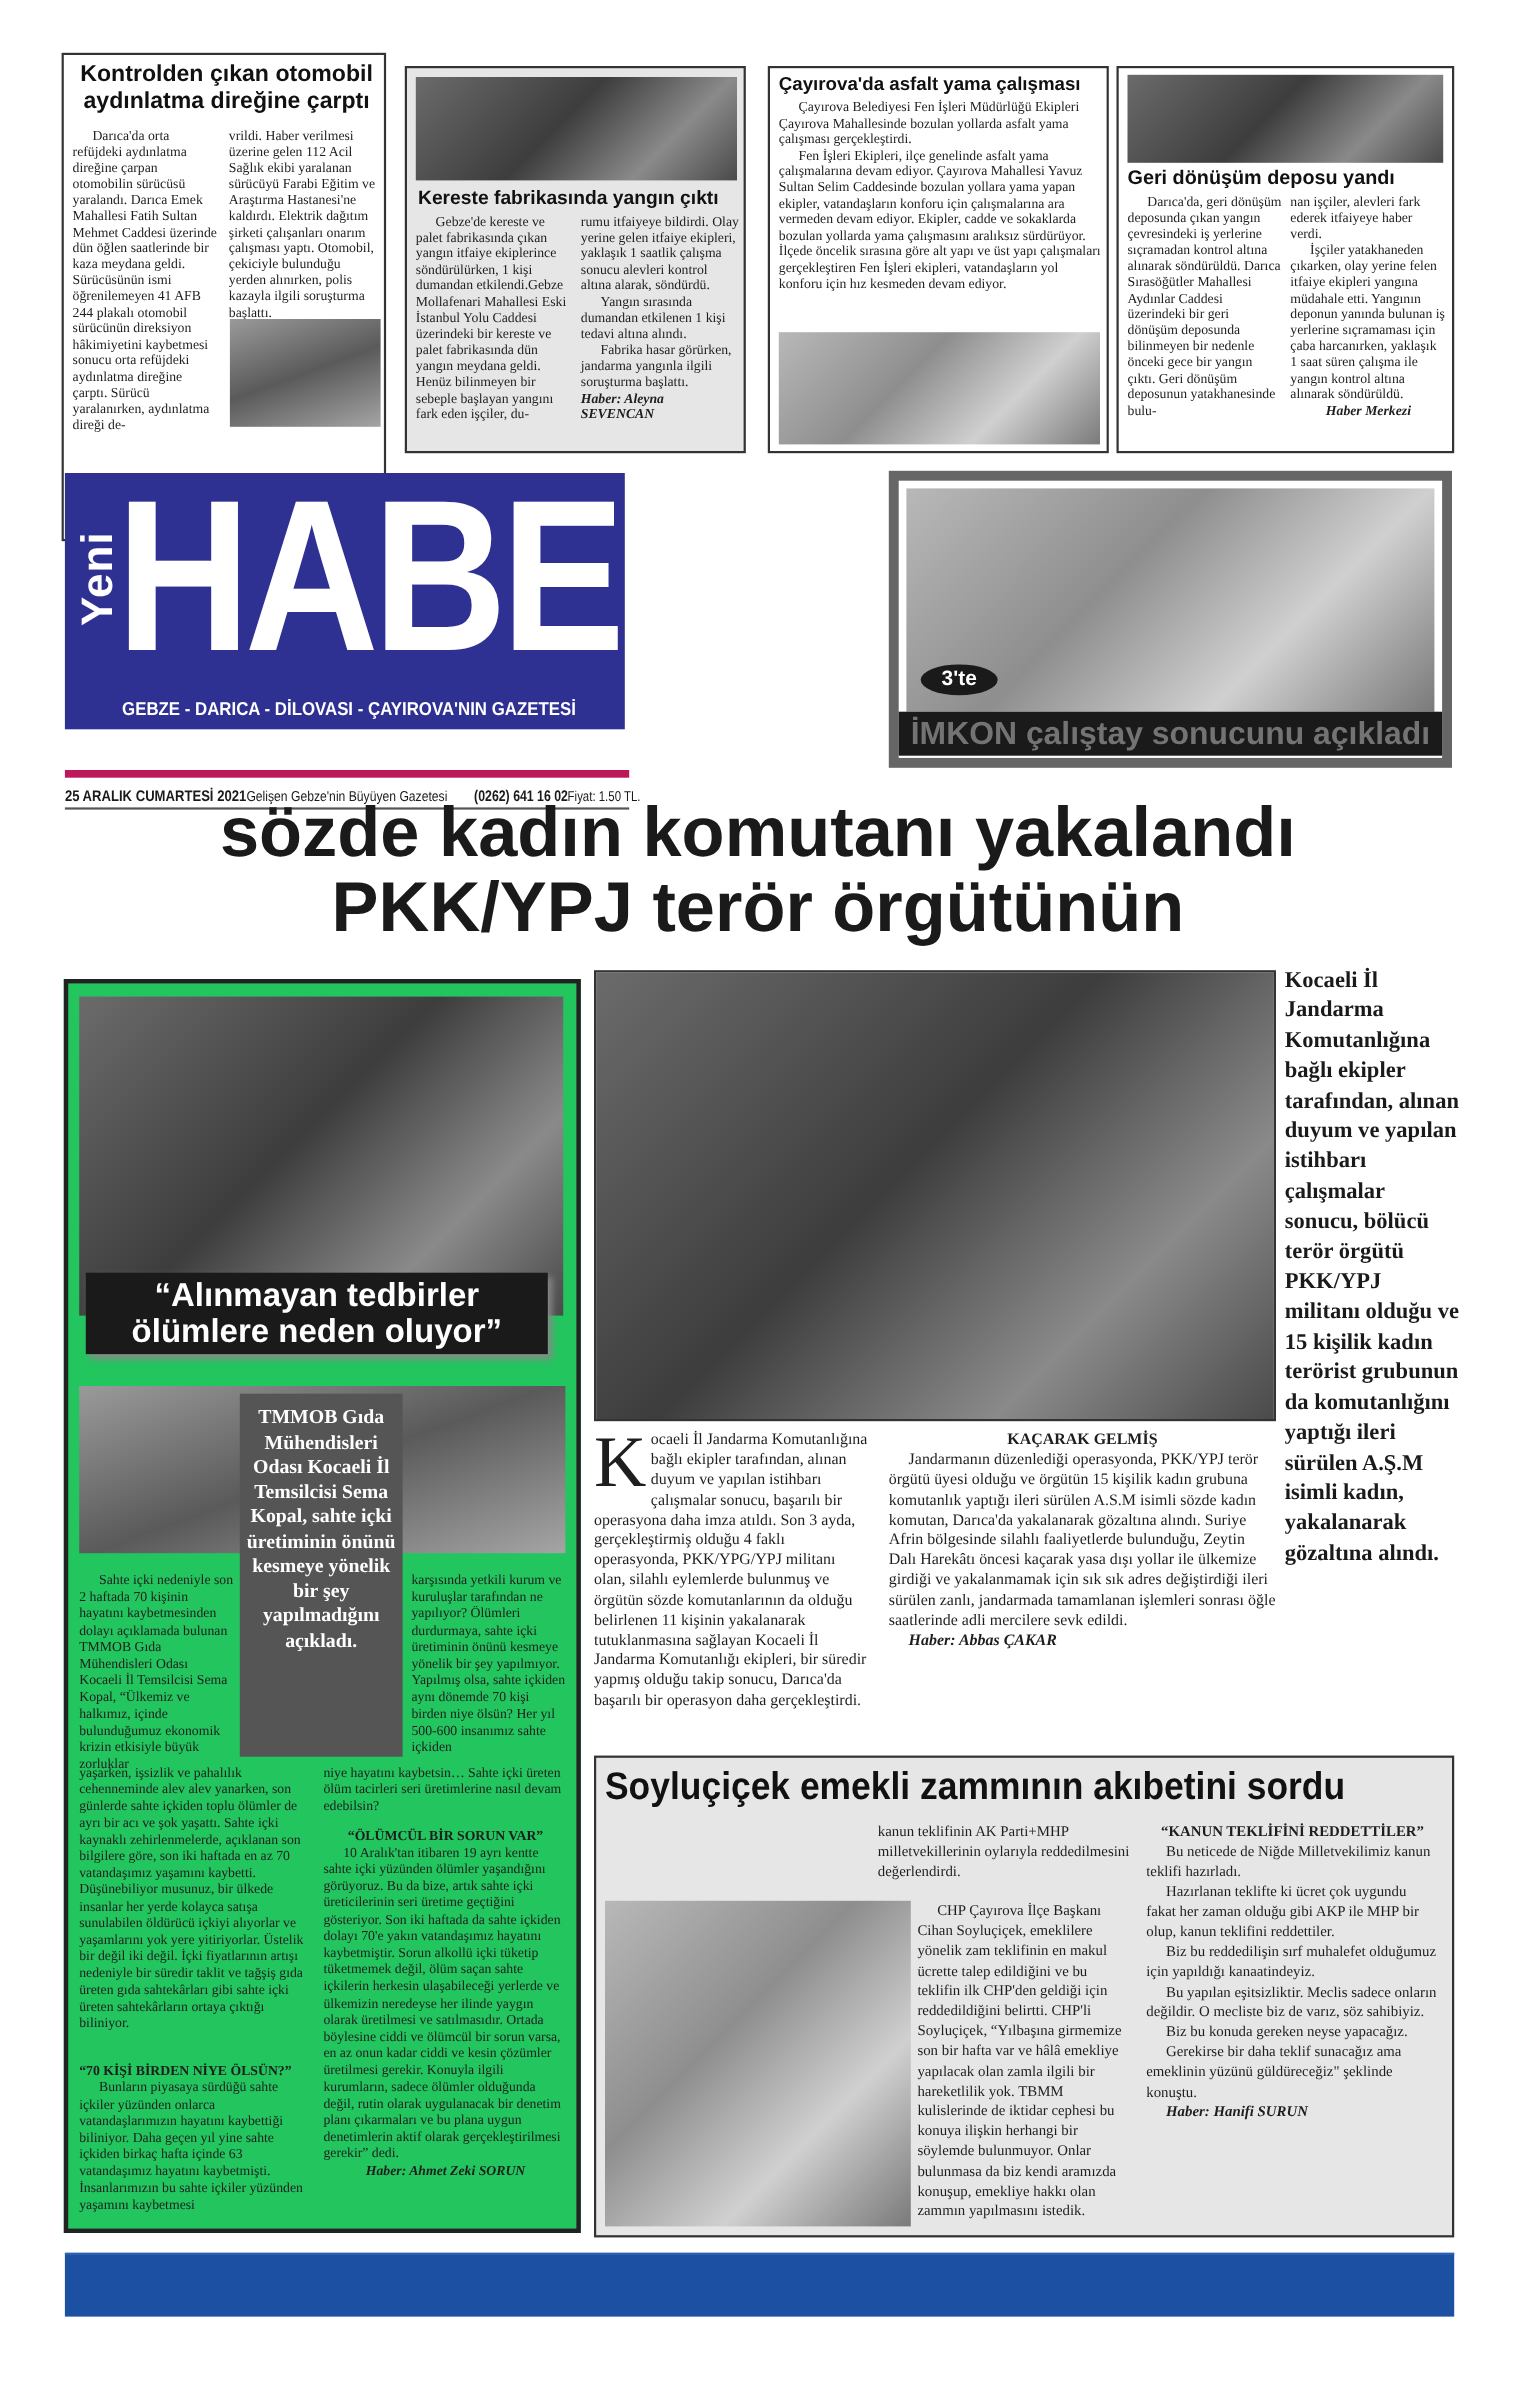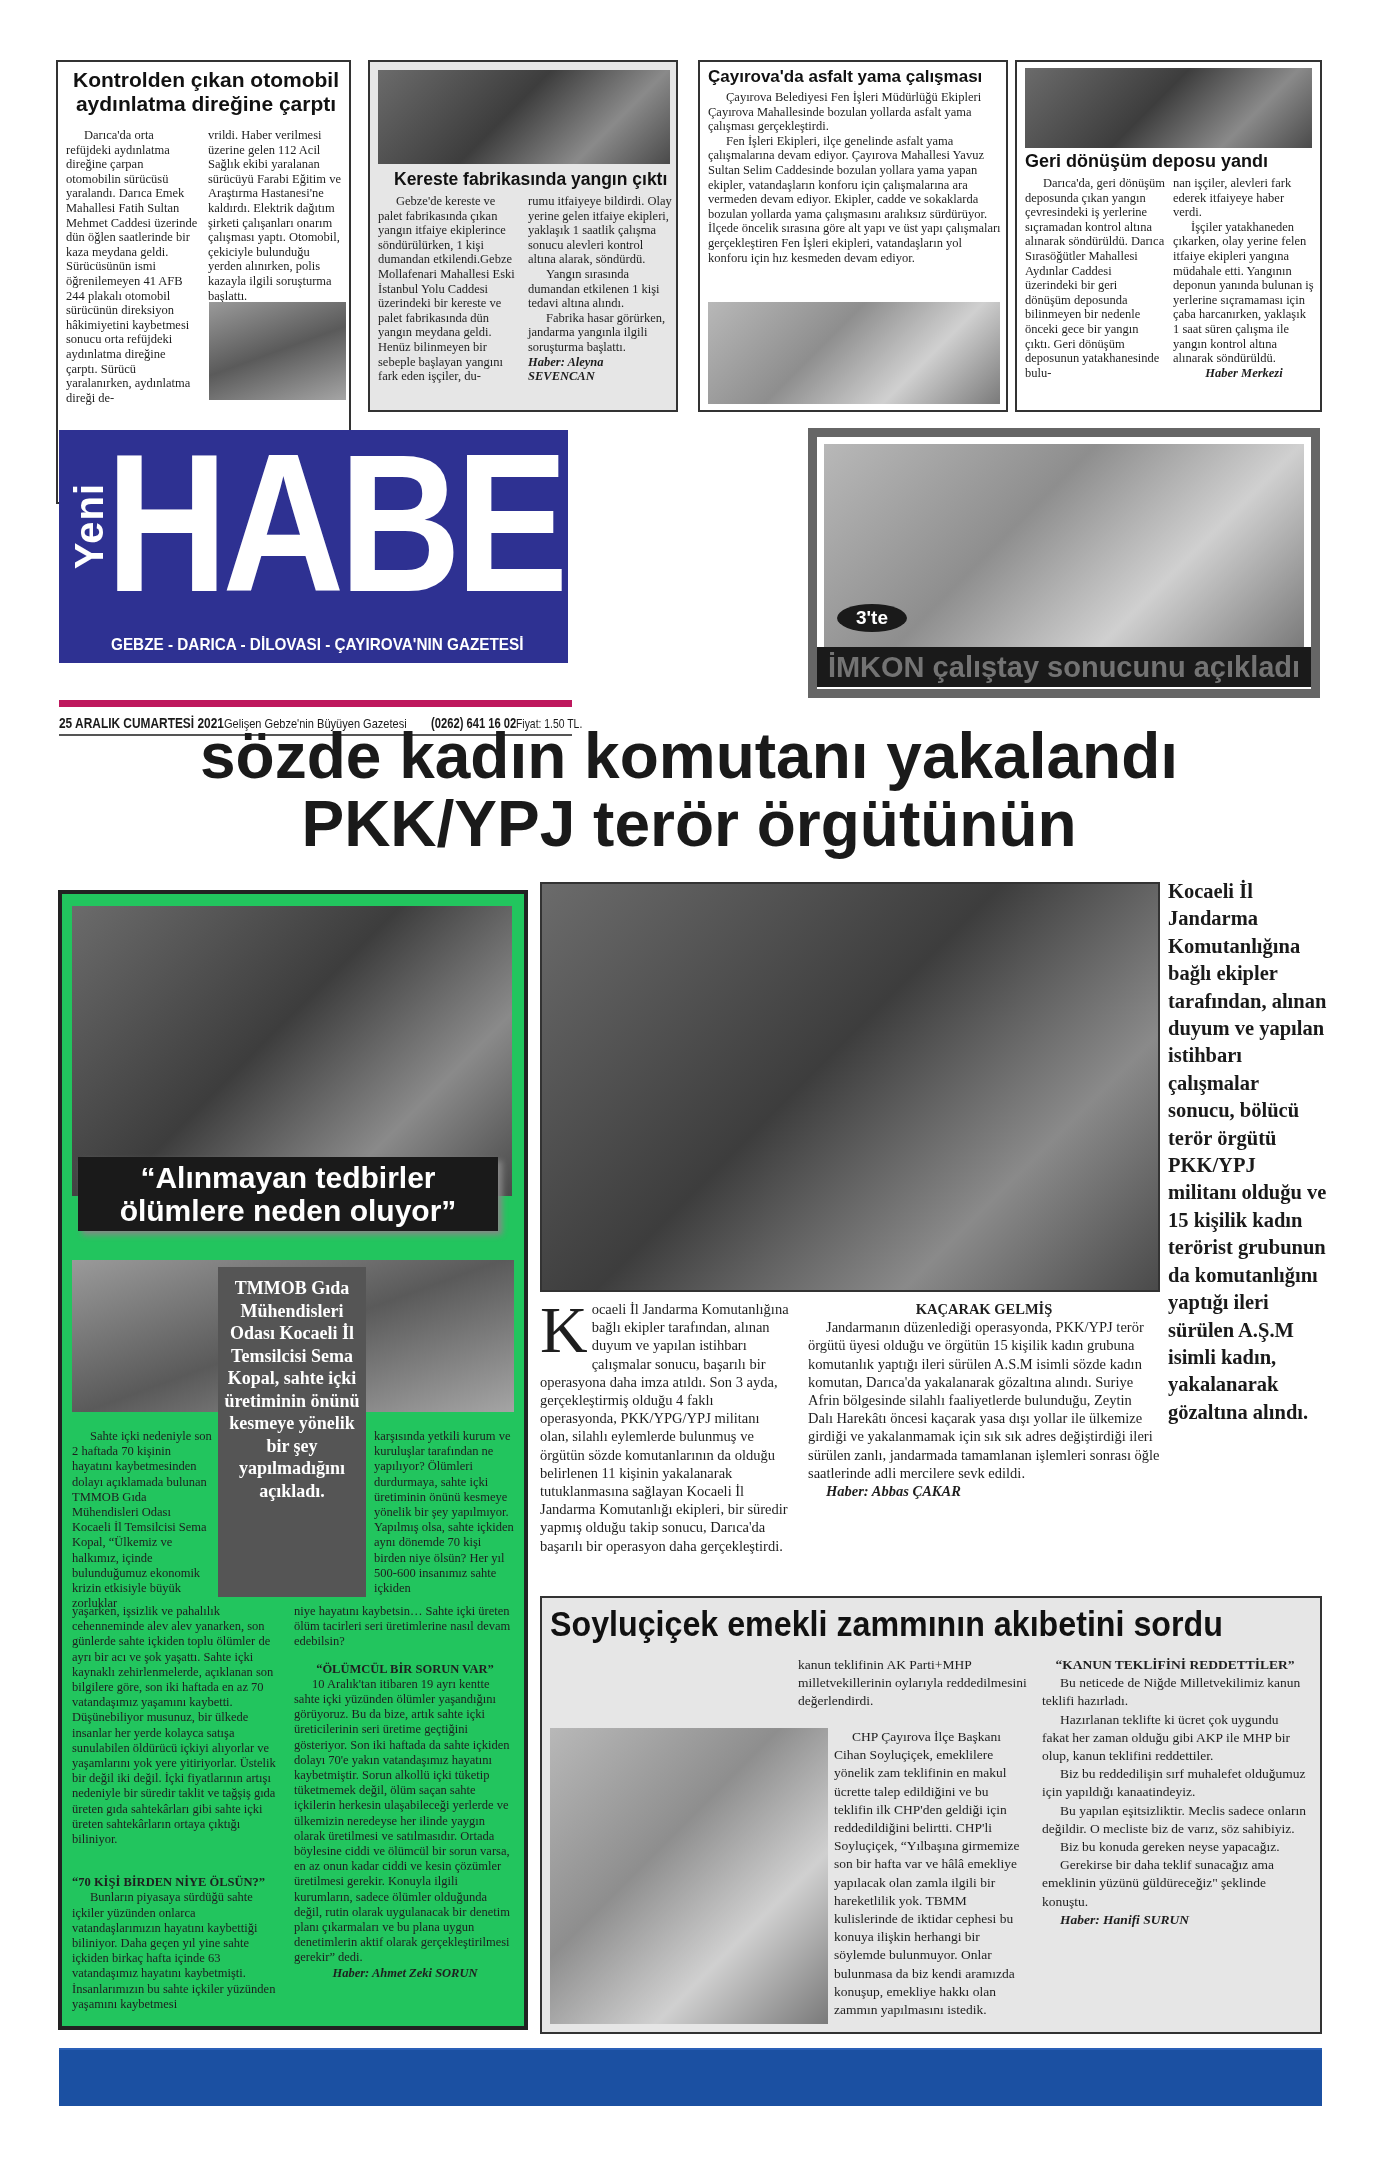--- a/index.html
+++ b/index.html
@@ -16,35 +16,35 @@
   .col { position: absolute; font-family: "Liberation Serif", "DejaVu Serif", serif; font-size: 13.5px; line-height: 16px; text-align: left; color: #1e1e1e; }
   .col p { text-indent: 18px; }
   .col p.noindent { text-indent: 0; }
   .byline { font-style: italic; font-weight: bold; text-indent: 0 !important; }
   .hd { font-family: "Liberation Sans", "DejaVu Sans", sans-serif; font-weight: bold; color: #111; }
   .sub { font-weight: bold; text-align: center; text-indent: 0 !important; }
 </style>
 </head>
 <body>
 
-<div class="box" style="left:56px;top:60px;width:295px;height:444px;">
+<div class="box" style="left:56px;top:48px;width:295px;height:444px;">
   <div class="hd abs" style="left:8px;top:6px;width:280px;font-size:21px;line-height:24px;text-align:center;">Kontrolden çıkan otomobil aydınlatma direğine çarptı</div>
   <div class="col" style="left:8px;top:66px;width:134px;font-size:12.5px;line-height:14.6px;">
     <p>Darıca'da orta refüjdeki aydınlatma direğine çarpan otomobilin sürücüsü yaralandı. Darıca Emek Mahallesi Fatih Sultan Mehmet Caddesi üzerinde dün öğlen saatlerinde bir kaza meydana geldi. Sürücüsünün ismi öğrenilemeyen 41 AFB 244 plakalı otomobil sürücünün direksiyon hâkimiyetini kaybetmesi sonucu orta refüjdeki aydınlatma direğine çarptı.  Sürücü yaralanırken, aydınlatma direği de-</p>
   </div>
   <div class="col" style="left:150px;top:66px;width:138px;font-size:12.5px;line-height:14.6px;">
     <p class="noindent">vrildi. Haber verilmesi üzerine gelen 112 Acil Sağlık ekibi yaralanan sürücüyü Farabi Eğitim ve Araştırma Hastanesi'ne kaldırdı. Elektrik dağıtım şirketi çalışanları onarım çalışması yaptı. Otomobil, çekiciyle bulunduğu yerden alınırken, polis kazayla ilgili soruşturma başlattı.</p>
     <p class="byline" style="text-align:right;">Haber: Barış AYAR</p>
   </div>
   <div class="photo mid" style="left:151px;top:240px;width:137px;height:98px;"></div>
 </div>
 
 <div class="box grey" style="left:368px;top:60px;width:310px;height:352px;">
   <div class="photo" style="left:8px;top:8px;width:292px;height:94px;"></div>
-  <div class="hd abs" style="left:24px;top:106px;width:300px;font-size:17.5px;line-height:22px;white-space:nowrap;">Kereste fabrikasında yangın çıktı</div>
+  <div class="hd abs" style="left:10px;top:106px;width:300px;font-size:17.5px;line-height:22px;white-space:nowrap;">Kereste fabrikasında yangın çıktı</div>
   <div class="col" style="left:8px;top:132px;width:142px;font-size:12.5px;line-height:14.6px;">
     <p>Gebze'de kereste ve palet fabrikasında çıkan yangın itfaiye ekiplerince söndürülürken, 1 kişi dumandan etkilendi.Gebze Mollafenari Mahallesi Eski İstanbul Yolu Caddesi üzerindeki bir kereste ve palet fabrikasında dün yangın meydana geldi. Henüz bilinmeyen bir sebeple başlayan yangını fark eden işçiler, du-</p>
   </div>
   <div class="col" style="left:158px;top:132px;width:144px;font-size:12.5px;line-height:14.6px;">
     <p class="noindent">rumu itfaiyeye bildirdi. Olay yerine gelen itfaiye ekipleri, yaklaşık 1 saatlik çalışma sonucu alevleri kontrol altına alarak, söndürdü.</p>
     <p>Yangın sırasında dumandan etkilenen 1 kişi tedavi altına alındı.</p>
     <p>Fabrika hasar görürken, jandarma yangınla ilgili soruşturma başlattı.</p>
     <p class="byline">Haber: Aleyna SEVENCAN</p>
   </div>
 </div>

